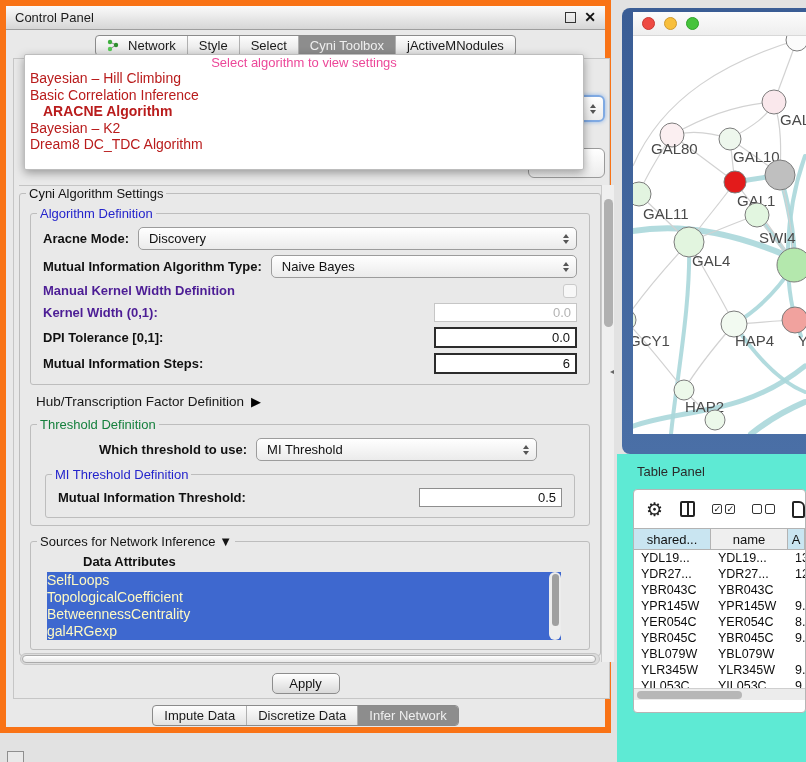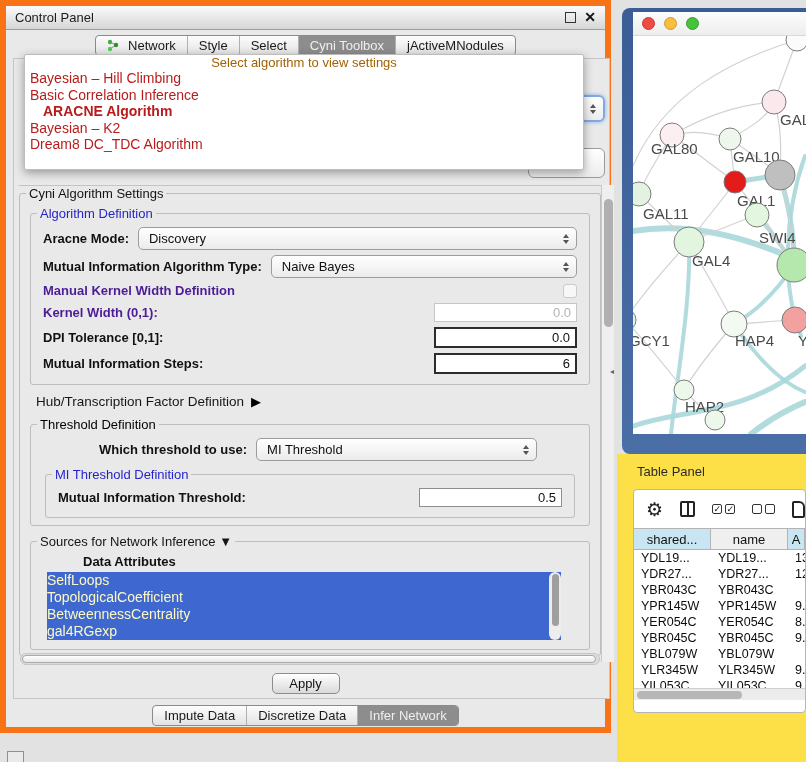--- a/index.html
+++ b/index.html
@@ -33,35 +33,35 @@
   .frag-combo { position:absolute; height:27px; border-radius:6px;
     background:linear-gradient(#ffffff,#ececec); z-index:10; display:flex; align-items:center;
     justify-content:flex-end; padding-right:5px; }
   #frag1 { left:519px; top:89px; width:80px; border:2px solid #7fa9e2; box-shadow:0 0 4px #8cb4e8; }
   #frag2 { left:522px; top:142px; width:77px; height:30px; border:1px solid #9a9a9a; }
 
   
   #algo-overlay { position:absolute; left:18px; top:48px; width:560px; height:116px; z-index:50;
     background:#fff; border:1px solid #bdbdbd; border-radius:2px;
     box-shadow:0 3px 10px rgba(0,0,0,.35); }
-  #algo-prompt { text-align:center; color:#a16207; font-size:13px; height:15px; line-height:15px; }
+  #algo-prompt { text-align:center; color:#ec4899; font-size:13px; height:15px; line-height:15px; }
   .algo-item { font-size:14px; line-height:16.5px; padding-left:5px; color:#b91c1c; }
   .algo-item.sel { font-weight:bold;padding-left:18px; }
 
   
   #settings { position:absolute; left:13px; top:179px; width:582px; height:477px;
     overflow:hidden; border-top:1px solid #c4c4c4; }
   #v-scroll { position:absolute; left:595px; top:179px; width:13px; height:477px;
     background:#efefef; border-left:1px solid #c9c9c9; }
   #v-thumb { position:absolute; left:2px; top:14px; width:9px; height:128px;
     background:#b0b0b0; border-radius:5px; }
 
   fieldset { border:1px solid #bdbdbd; border-radius:3px; padding:1px 6px 5px; background:transparent; }
   legend { font-size:13px; padding:0 3px; white-space:nowrap; }
-  legend.blue { color:#2424cc; } legend.green { color:#000000; } legend.plain { color:#141414; }
+  legend.blue { color:#2424cc; } legend.green { color:#15803d; } legend.plain { color:#141414; }
 
   .frow { display:flex; align-items:center; margin:5px 6px; }
   .lbl { font-size:13px; font-weight:bold; color:#111; white-space:nowrap; }
   .lbl.dis { color:#4c1d95; }
   .combo { flex:1; margin-left:9px; height:23px; border:1px solid #9c9c9c; border-radius:5px;
     background:linear-gradient(#ffffff,#ebebeb); display:flex; align-items:center;
     padding:0 5px 0 10px; font-size:13px; }
   .combo .val { flex:1; }
   .spin { width:11px; display:flex; flex-direction:column; align-items:center; gap:2px; }
   .spin i { width:0; height:0; border-left:3.5px solid transparent; border-right:3.5px solid transparent; }
@@ -107,21 +107,21 @@
     background:#fff; overflow:hidden; }
   #net-titlebar { height:24px; background:linear-gradient(#fcfcfc,#eeeeee);
     border-bottom:1px solid #d8d8d8; display:flex; align-items:center; padding-left:9px; gap:9px; }
   .tl { width:13px; height:13px; border-radius:50%; }
   .tl.red { background:#ee4b43; border:1px solid #c93832; }
   .tl.yel { background:#f8bf3c; border:1px solid #cf9a2e; }
   .tl.grn { background:#46c33c; border:1px solid #2fa32a; }
   .nlabel { font-family:"Liberation Sans",sans-serif; font-size:15px; fill:#4a4a4a; }
 
   
-  #table-region { position:absolute; left:617px; top:454px; width:189px; height:308px; background:#fde047; }
+  #table-region { position:absolute; left:617px; top:454px; width:189px; height:308px; background:#5eead4; }
   #table-panel-title { position:absolute; left:20px; top:10px; font-size:13px; color:#2a2a2a; }
   #table-box { position:absolute; left:16px; top:35px; width:173px; height:224px;
     background:#fff; border:1px solid #b5b5b5; border-radius:4px; overflow:hidden; }
   #tbl-toolbar { height:38px; display:flex; align-items:center; gap:17px; padding-left:12px; }
   .gear { font-size:19px; color:#222; line-height:19px; }
   .split-icon { width:18px; height:16px; border:2px solid #222; border-radius:2px; position:relative; }
   .split-icon::after { content:""; position:absolute; left:50%; top:0; bottom:0; width:2px; background:#222; transform:translateX(-50%); }
   .pair { display:flex; gap:3px; }
   .cb { width:10px; height:10px; border:1.5px solid #333; border-radius:2px; font-size:9px;
     line-height:8px; text-align:center; color:#111; }

